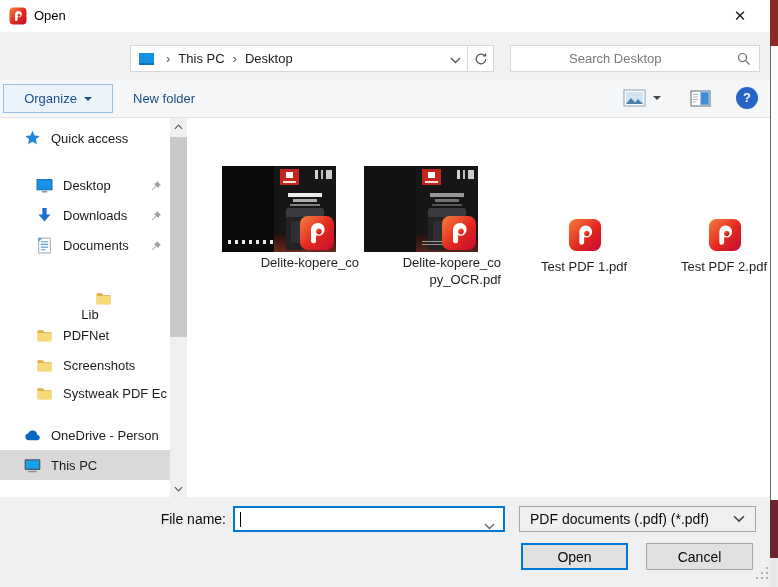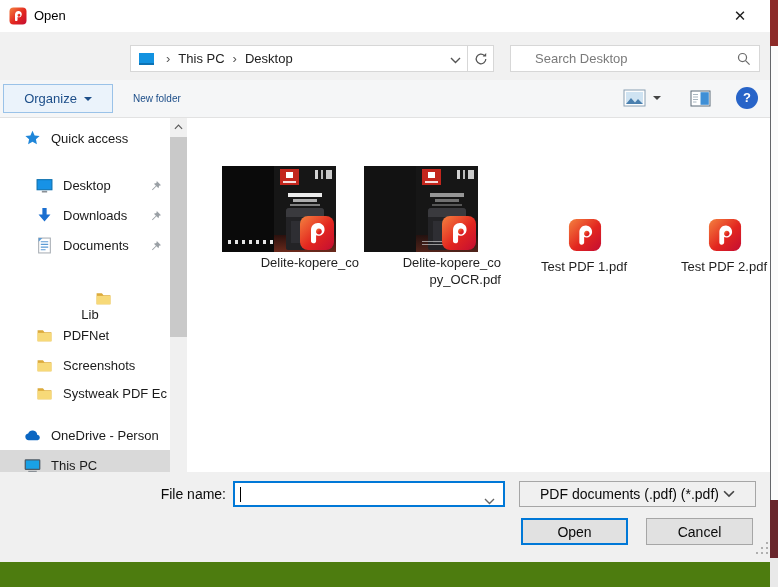--- a/index.html
+++ b/index.html
@@ -31,28 +31,28 @@
   .nav-up { left:99px; top:45px; width:26px; height:26px; }
 
   .addressbar { position:absolute; left:130px; top:13px; width:338px; height:27px; background:#fff; border:1px solid #d7d7d7; display:flex; align-items:center; }
   .crumb-icon { width:15px; height:12px; background:#1292e0; border-bottom:2px solid #0c72b4; margin:0 4px 0 8px; flex:none; }
   .crumb-sep { color:#555; font-size:13px; padding:0 8px; }
   .crumb-item { font-size:13px; color:#222; white-space:nowrap; }
   .addr-spacer { flex:1; }
   .addr-chevron { width:24px; text-align:center; flex:none; }
   .refresh-btn { position:absolute; left:468px; top:13px; width:26px; height:27px; background:#fff; border:1px solid #d7d7d7; border-left:none; display:flex; align-items:center; justify-content:center; }
   .searchbar { position:absolute; left:510px; top:13px; width:250px; height:27px; background:#fff; border:1px solid #d7d7d7; display:flex; align-items:center; }
-  .search-placeholder { flex:1; padding-left:24px; font-size:13px; color:#7a7a7a; white-space:nowrap; overflow:hidden; }
+  .search-placeholder { flex:1; padding-left:24px; font-size:13px; color:#7a7a7a; white-space:nowrap; overflow:hidden;margin-left:34px; }
   .search-icon { margin-right:8px; flex:none; display:flex; }
 
   
   .toolbar { position:absolute; left:0; top:80px; width:770px; height:38px; background:#f5f6f7; border-bottom:1px solid #e2e2e2; }
   .organize-btn { position:absolute; left:3px; top:4px; width:110px; height:29px; background:#ebf3fb; border:1px solid #9ac2e8; color:#1d4e89; font-size:13px; display:flex; align-items:center; justify-content:center; gap:7px; }
   .caret-down { width:0; height:0; border-left:4px solid transparent; border-right:4px solid transparent; border-top:4px solid #1d4e89; }
-  .newfolder-btn { position:absolute; left:133px; top:0; height:37px; line-height:37px; color:#1d4e89; font-size:10px; }
+  .newfolder-btn { position:absolute; left:133px; top:0; height:37px; line-height:37px; color:#1d4e89; font-size:13px; }
   .views-btn { position:absolute; left:623px; top:9px; display:flex; }
   .views-caret { position:absolute; left:653px; top:16px; width:0; height:0; border-left:4px solid transparent; border-right:4px solid transparent; border-top:4px solid #444; }
   .preview-btn { position:absolute; left:690px; top:10px; display:flex; }
   .help-btn { position:absolute; left:736px; top:7px; width:22px; height:22px; border-radius:50%; background:#2864c8; color:#fff; font-size:13px; font-weight:bold; text-align:center; line-height:22px; }
 
   
   .content { position:absolute; left:0; top:118px; width:770px; height:379px; background:#fff; }
   .sidebar { position:absolute; left:0; top:0; width:170px; height:379px; overflow:hidden; }
   .side-row { position:absolute; left:0; width:170px; height:30px; display:flex; align-items:center; }
   .side-row.selected { background:#d9d9d9; }
@@ -86,26 +86,26 @@
   .t-device i { position:absolute; left:0; top:0; width:38px; height:9px; background:#3a3a3e; display:block; border-radius:3px 3px 0 0; }
   .t-device b { position:absolute; left:5px; top:13px; width:10px; height:22px; background:#2e2e33; display:block; }
   .t-scribble { position:absolute; left:6px; bottom:8px; width:46px; height:4px;
     background:repeating-linear-gradient(90deg,rgba(255,255,255,.9) 0 3px,transparent 3px 7px); }
   .v2 .t-scribble { left:58px; width:34px; height:5px; bottom:6px;
     background:repeating-linear-gradient(rgba(200,200,200,.7) 0 1px,transparent 1px 2.5px); }
   .t-badge { position:absolute; left:77px; top:49px; width:36px; height:36px; }
   .pdf-icon { position:absolute; }
 
   
-  .footer { position:absolute; left:0; top:472px; width:770px; height:90px; background:#f0f0f0; }
+  .footer { position:absolute; left:0; top:497px; width:770px; height:90px; background:#f0f0f0; }
   .fname-label { position:absolute; left:148px; top:14px; width:78px; text-align:right; font-size:14px; color:#0a0a0a; }
   .fname-input { position:absolute; left:233px; top:9px; width:272px; height:26px; background:#fff; border:2px solid #0078d7; }
   .fname-caret { position:absolute; left:5px; top:4px; width:1px; height:15px; background:#000; }
   .fname-chevron { position:absolute; right:8px; top:8px; }
-  .ftype-select { position:absolute; left:519px; top:9px; width:237px; height:26px; background:#f0f0f0; border:1px solid #a6a6a6; display:flex; align-items:center; padding:0 20px; font-size:14px; color:#0a0a0a; }
+  .ftype-select { position:absolute; left:519px; top:9px; width:237px; height:26px; background:#f0f0f0; border:1px solid #a6a6a6; display:flex; align-items:center; padding:0 10px; font-size:14px; color:#0a0a0a; }
   .ftype-select .lbl { flex:1; white-space:nowrap; overflow:hidden; }
   .btn { position:absolute; top:46px; width:107px; height:27px; background:#e1e1e1; font-size:14px; color:#0a0a0a; display:flex; align-items:center; justify-content:center; }
   .open-btn { left:521px; border:2px solid #0078d7; }
   .cancel-btn { left:646px; border:1px solid #a6a6a6; }
   .grip { position:absolute; left:754px; top:68px; width:16px; height:16px; }
 </style>
 </head>
 <body>
 
 <svg width="0" height="0" style="position:absolute">

